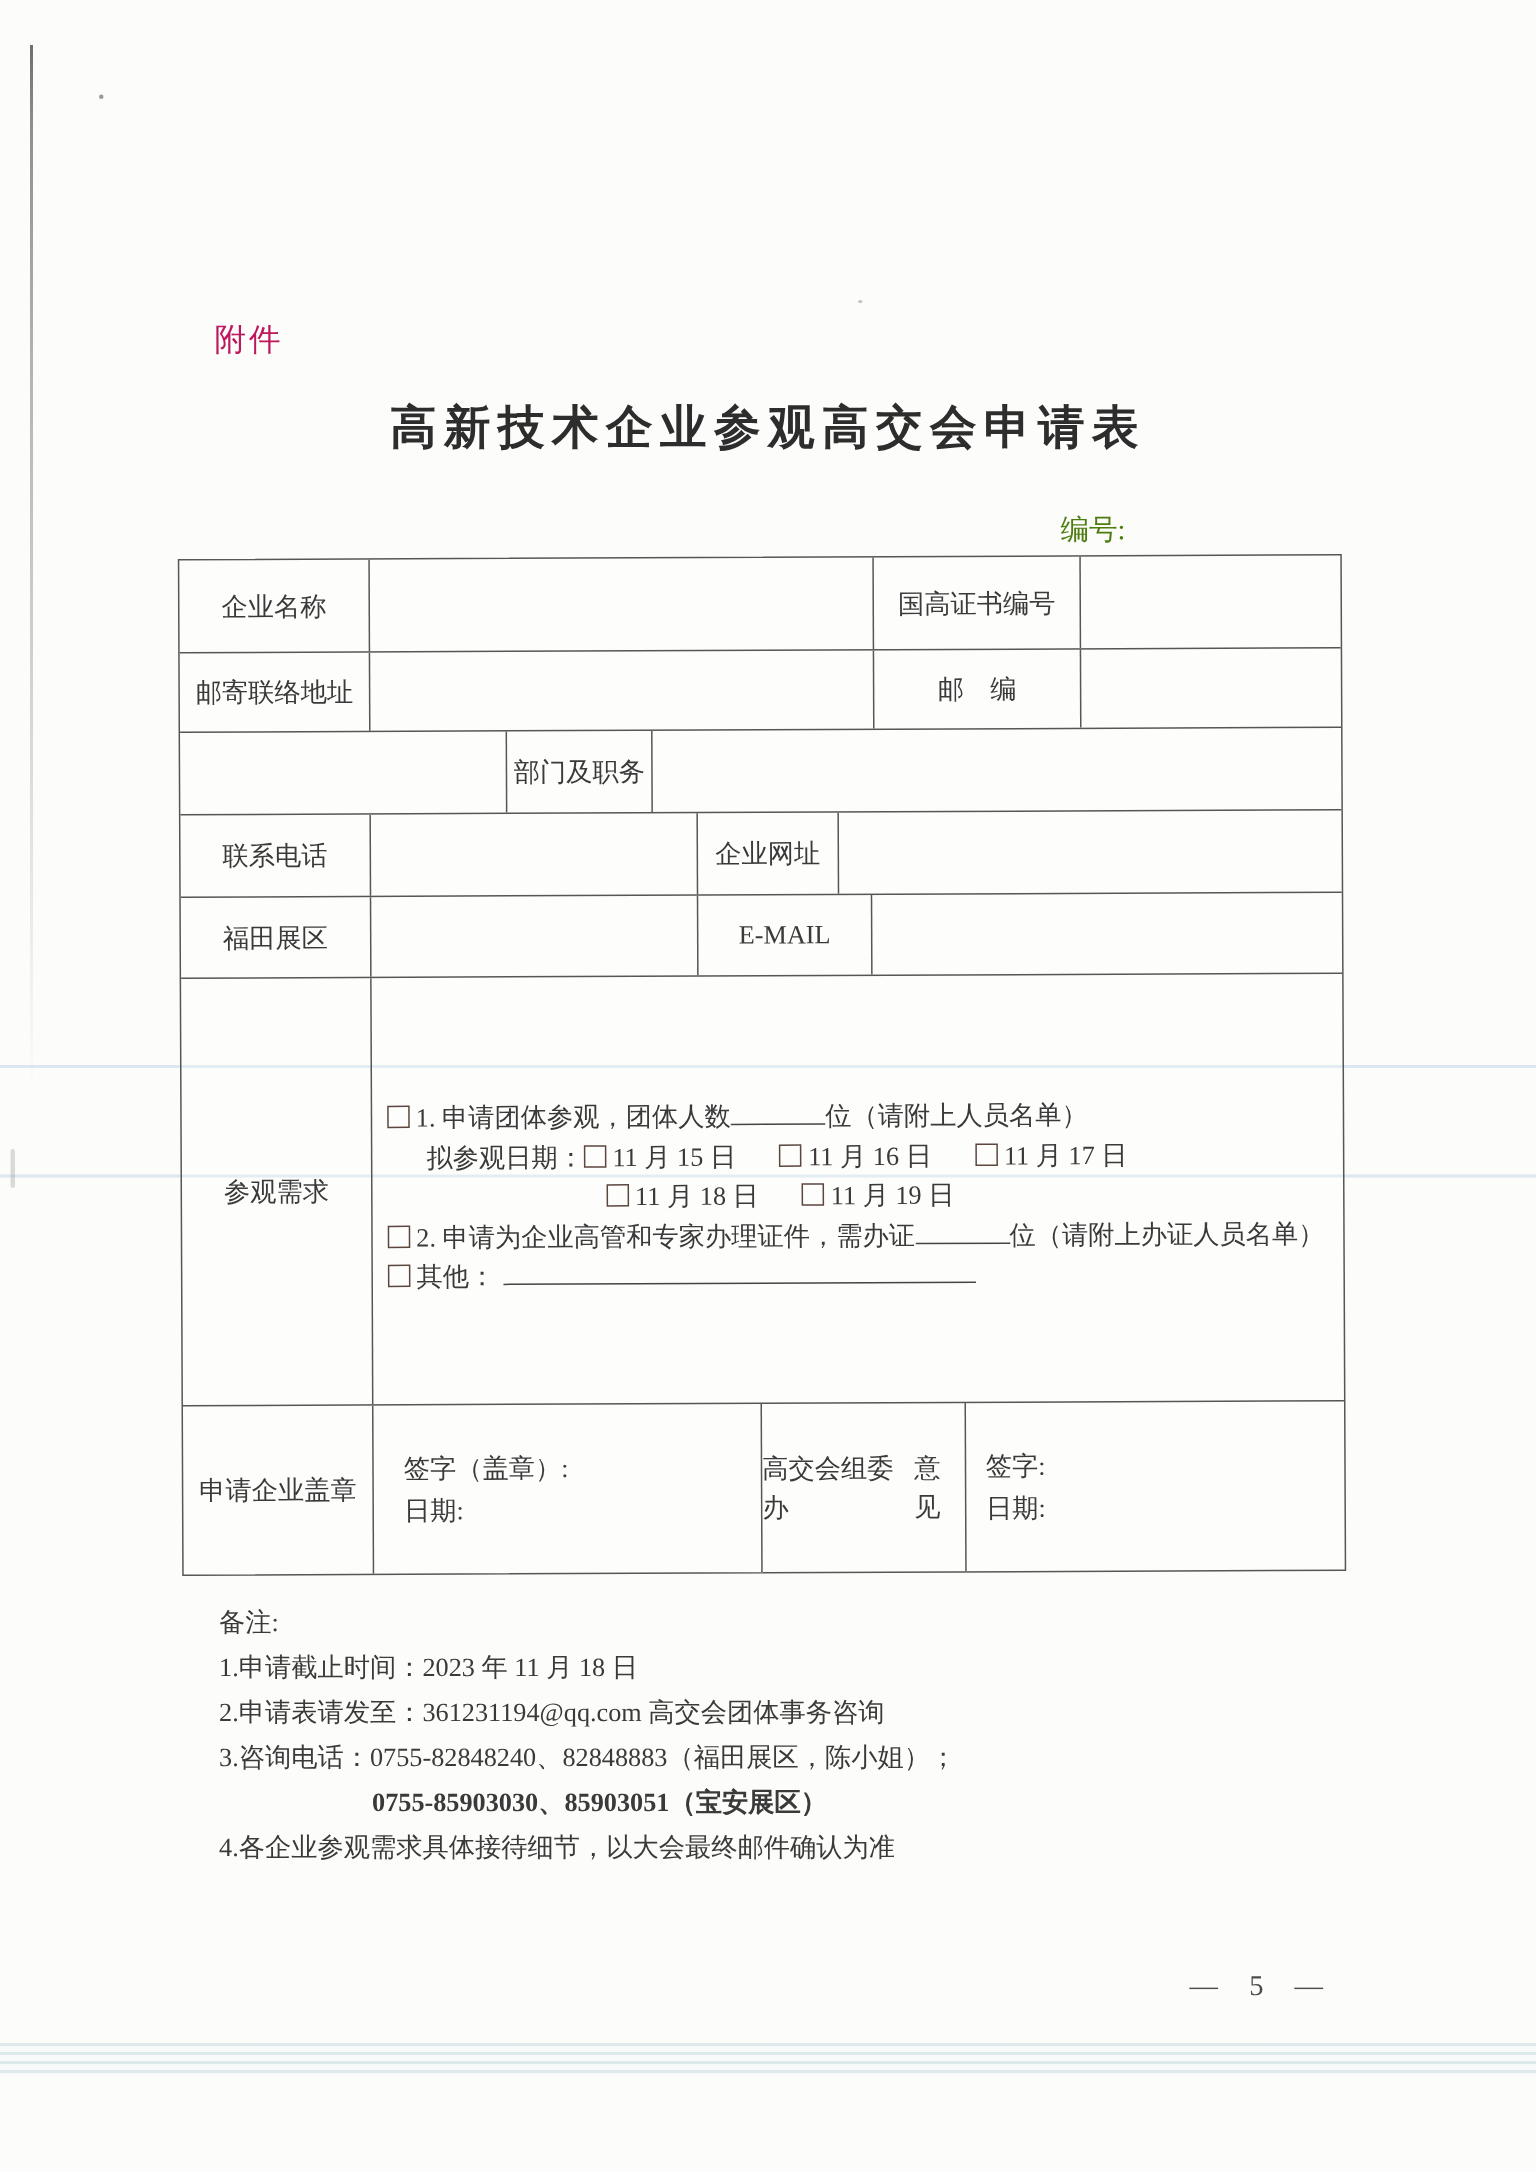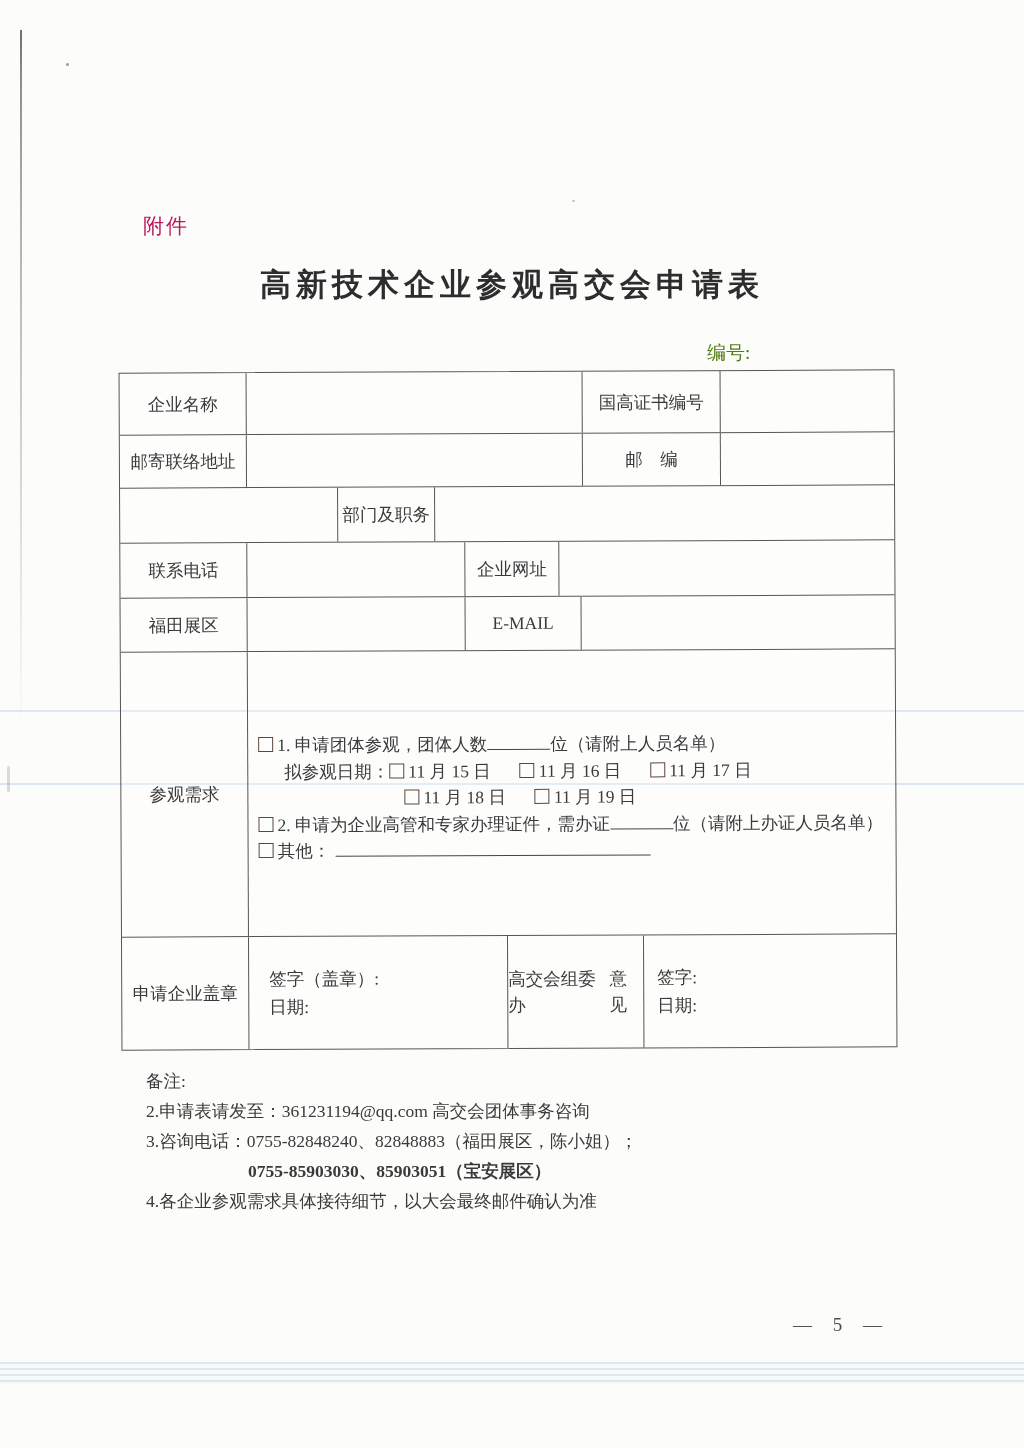--- a/index.html
+++ b/index.html
@@ -147,20 +147,21 @@
       <div class="tcell left2 f1" style="padding-left:13px">
         <span>签字:</span>
         <span>日期:</span>
       </div>
     </div>
 
   </div>
 
   <div class="notes">
     <div>备注:</div>
+    <div>1.申请截止时间：2023 年 11 月 18 日</div>
     <div>2.申请表请发至：361231194@qq.com 高交会团体事务咨询</div>
     <div>3.咨询电话：0755-82848240、82848883（福田展区，陈小姐）；</div>
     <div class="note-indent">0755-85903030、85903051（宝安展区）</div>
     <div>4.各企业参观需求具体接待细节，以大会最终邮件确认为准</div>
   </div>
 
   <div class="pageno">— 5 —</div>
 
 </div>
 

